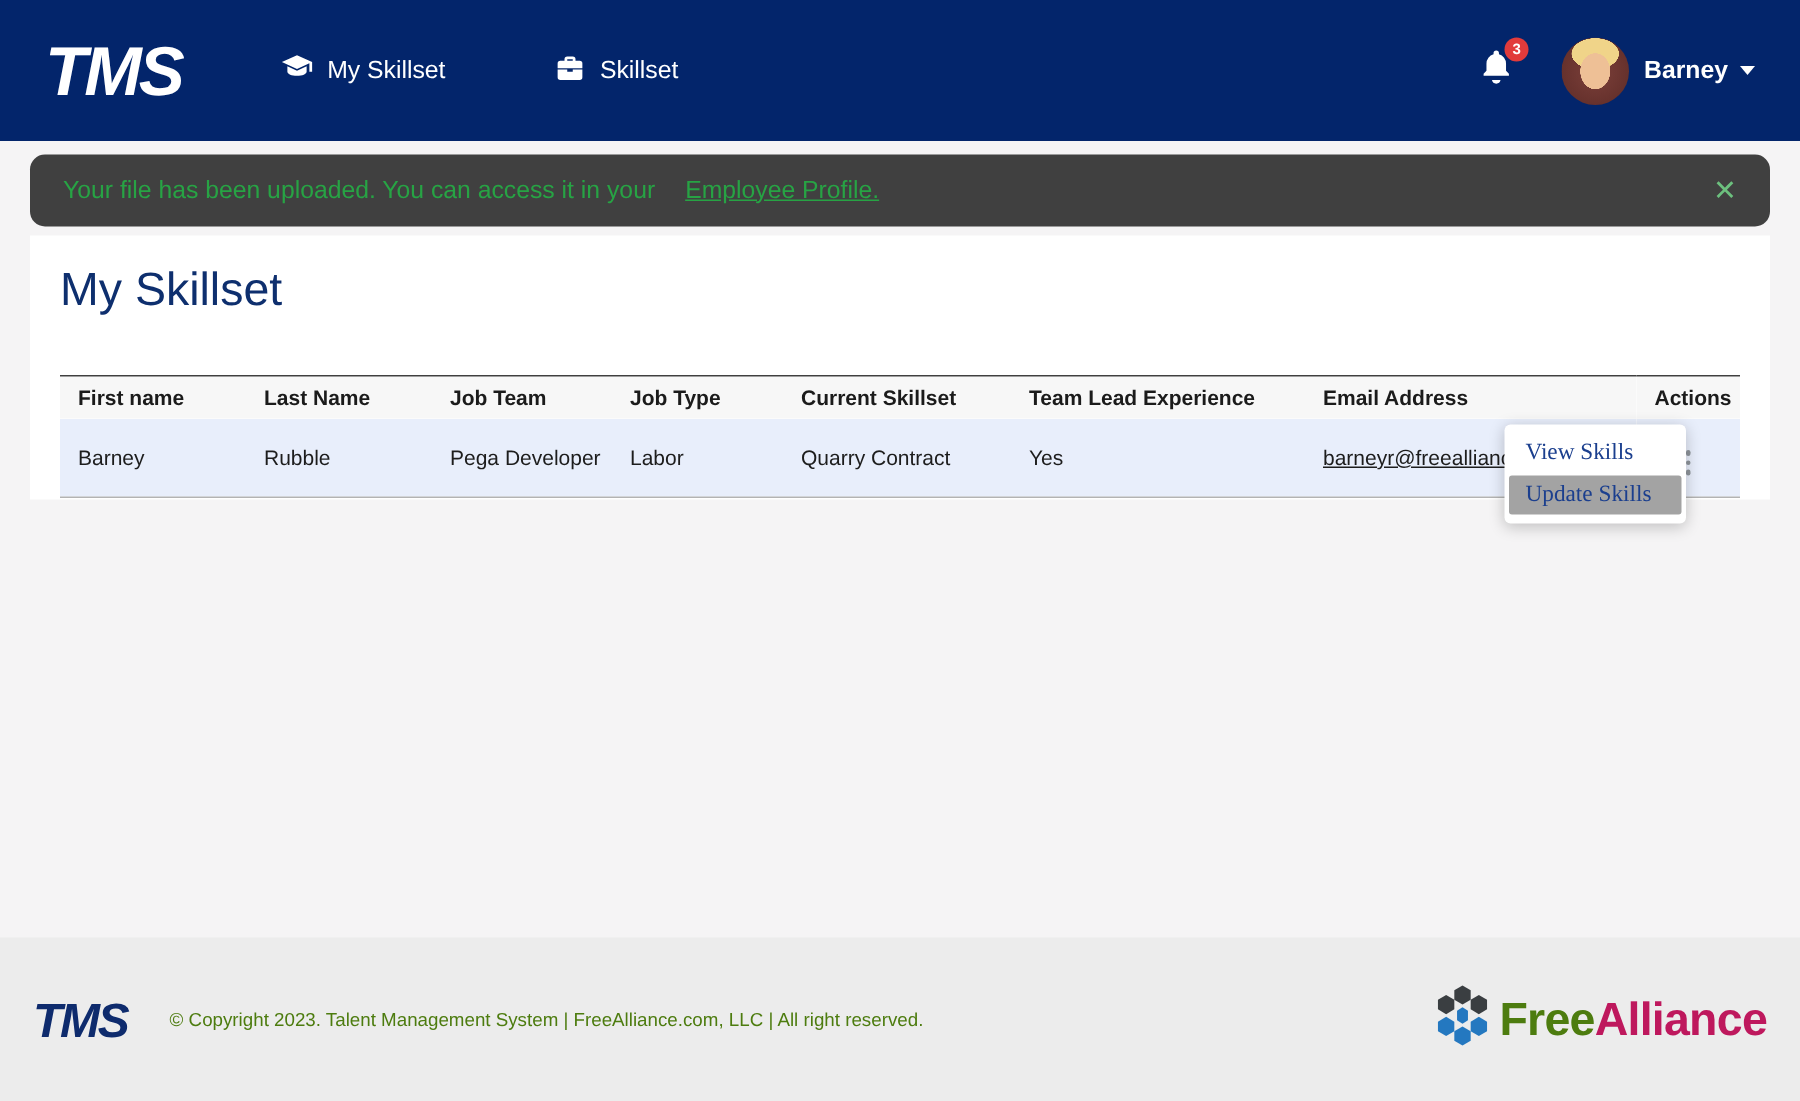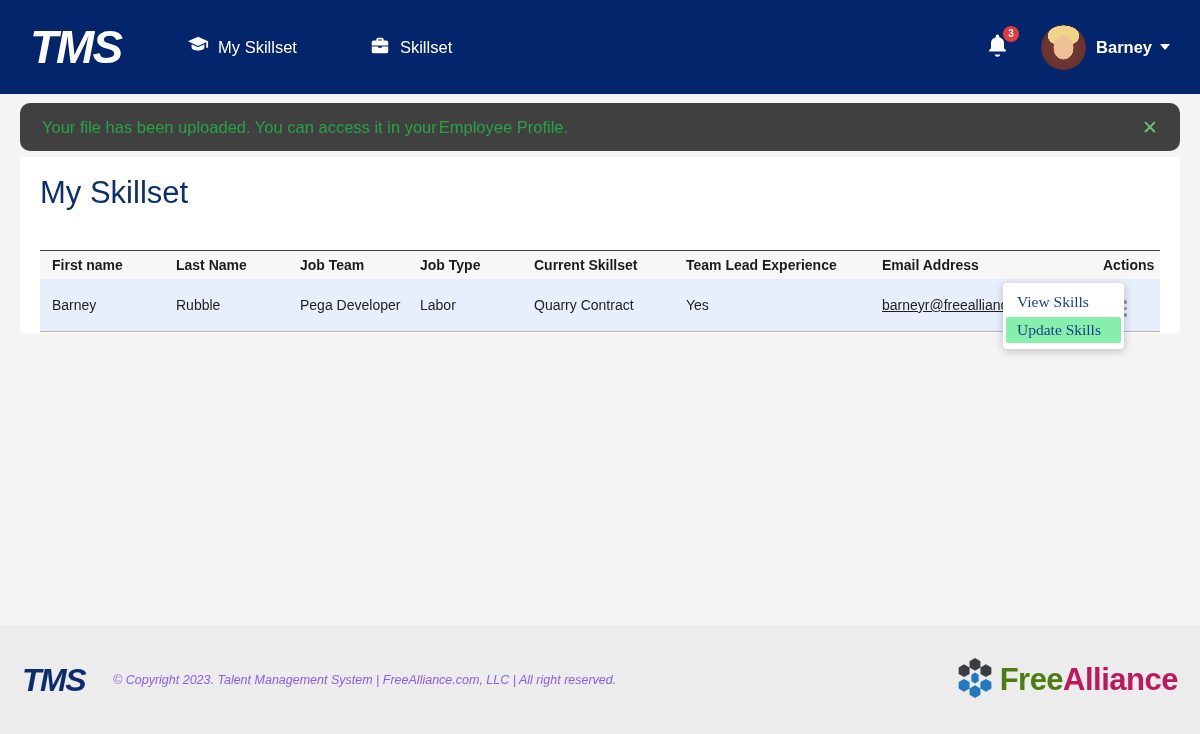--- a/index.html
+++ b/index.html
@@ -53,21 +53,21 @@
   }
 
   
   .alert {
     position:absolute; top:103px; left:20px; width:1160px; height:48px;
     background:#404040; border-radius:10px;
     display:flex; align-items:center;
     padding:0 22px;
     color:#27a344; font-size:16.5px;
   }
-  .alert-link { color:#27a344; margin-left:2px; cursor:pointer; }
+  .alert-link { color:#27a344; text-decoration:underline; margin-left:20px; cursor:pointer; }
   .alert-close {
     margin-left:auto; color:#6cc07e; font-size:19px; line-height:1;
     cursor:pointer; background:none; border:none;
     font-family:"Liberation Sans", sans-serif;
   }
 
   
   .card {
     position:absolute; top:157px; left:20px; width:1160px; height:176px;
     background:#ffffff;
@@ -108,34 +108,34 @@
     position:absolute; top:283px; left:1003px; width:121px;
     background:#fff; border-radius:4px;
     box-shadow:0 2px 10px rgba(0,0,0,0.22);
     padding:6px 3px 4px; z-index:20;font-family:Liberation Serif, serif;
   }
   .menu-item {
     font-size:15.5px; color:#1b3f8e;
     padding:4px 11px; margin-bottom:2px;
     border-radius:2px; cursor:pointer; white-space:nowrap;
   }
-  .menu-item.selected { background:#86efac; }
+  .menu-item.selected { background:#a3a3a3; }
 
   
   .footer {
     position:absolute; top:625px; left:0; width:1200px; height:109px;
     background:#ececec;
     display:flex; align-items:center;
     padding:0 22px;
   }
   .footer-logo {
     font-size:32px; font-weight:800; font-style:italic;
     letter-spacing:-1.5px; color:#0e2b6d; line-height:1;
   }
-  .footer-copy { margin-left:28px; font-size:12.5px; color:#8b5cf6;font-style:italic; }
+  .footer-copy { margin-left:28px; font-size:12.5px; color:#4d7c0f; }
   .brand { margin-left:auto; display:flex; align-items:center; gap:5px; }
   .brand svg { width:40px; height:46px; }
   .brand-text { font-size:31px; font-weight:700; letter-spacing:-0.5px; }
   .brand-free { color:#4d7c0f; }
   .brand-alliance { color:#be185d; }
 </style>
 </head>
 <body>
 
 <header class="navbar">

